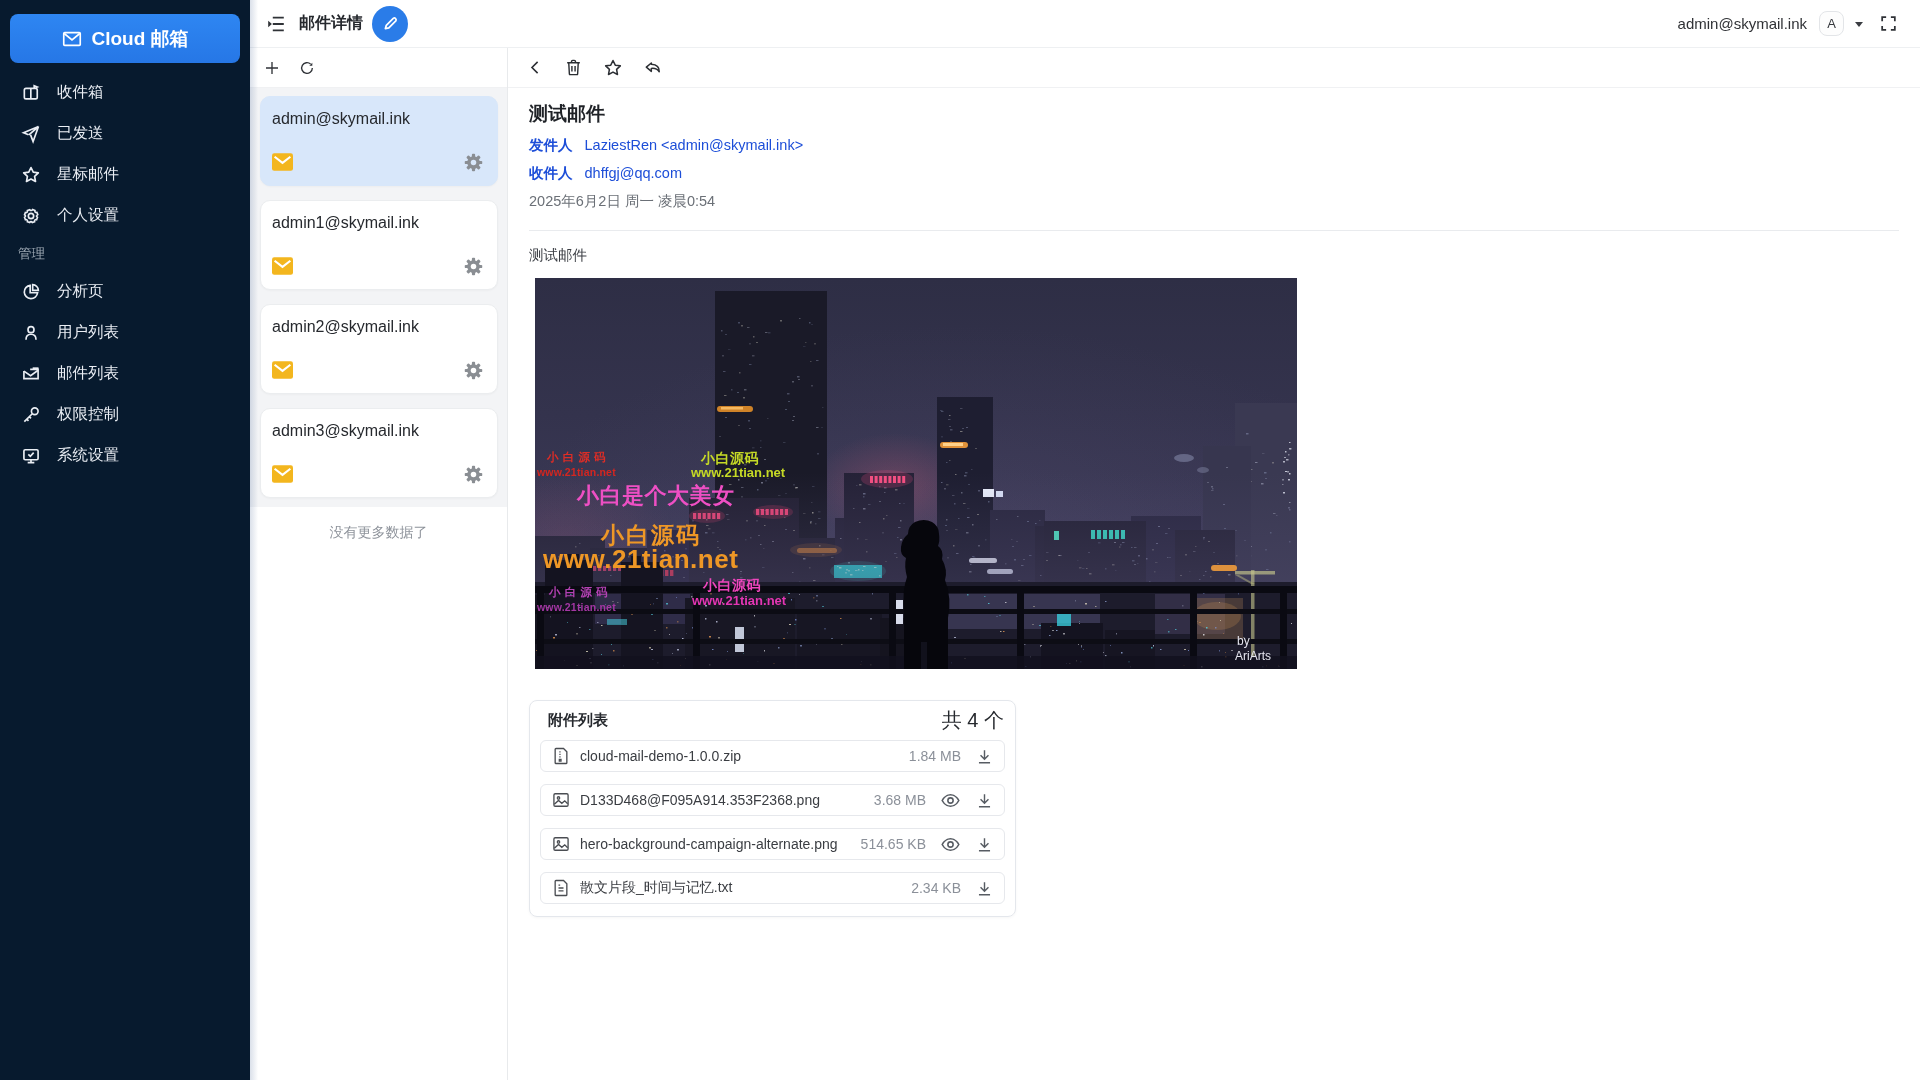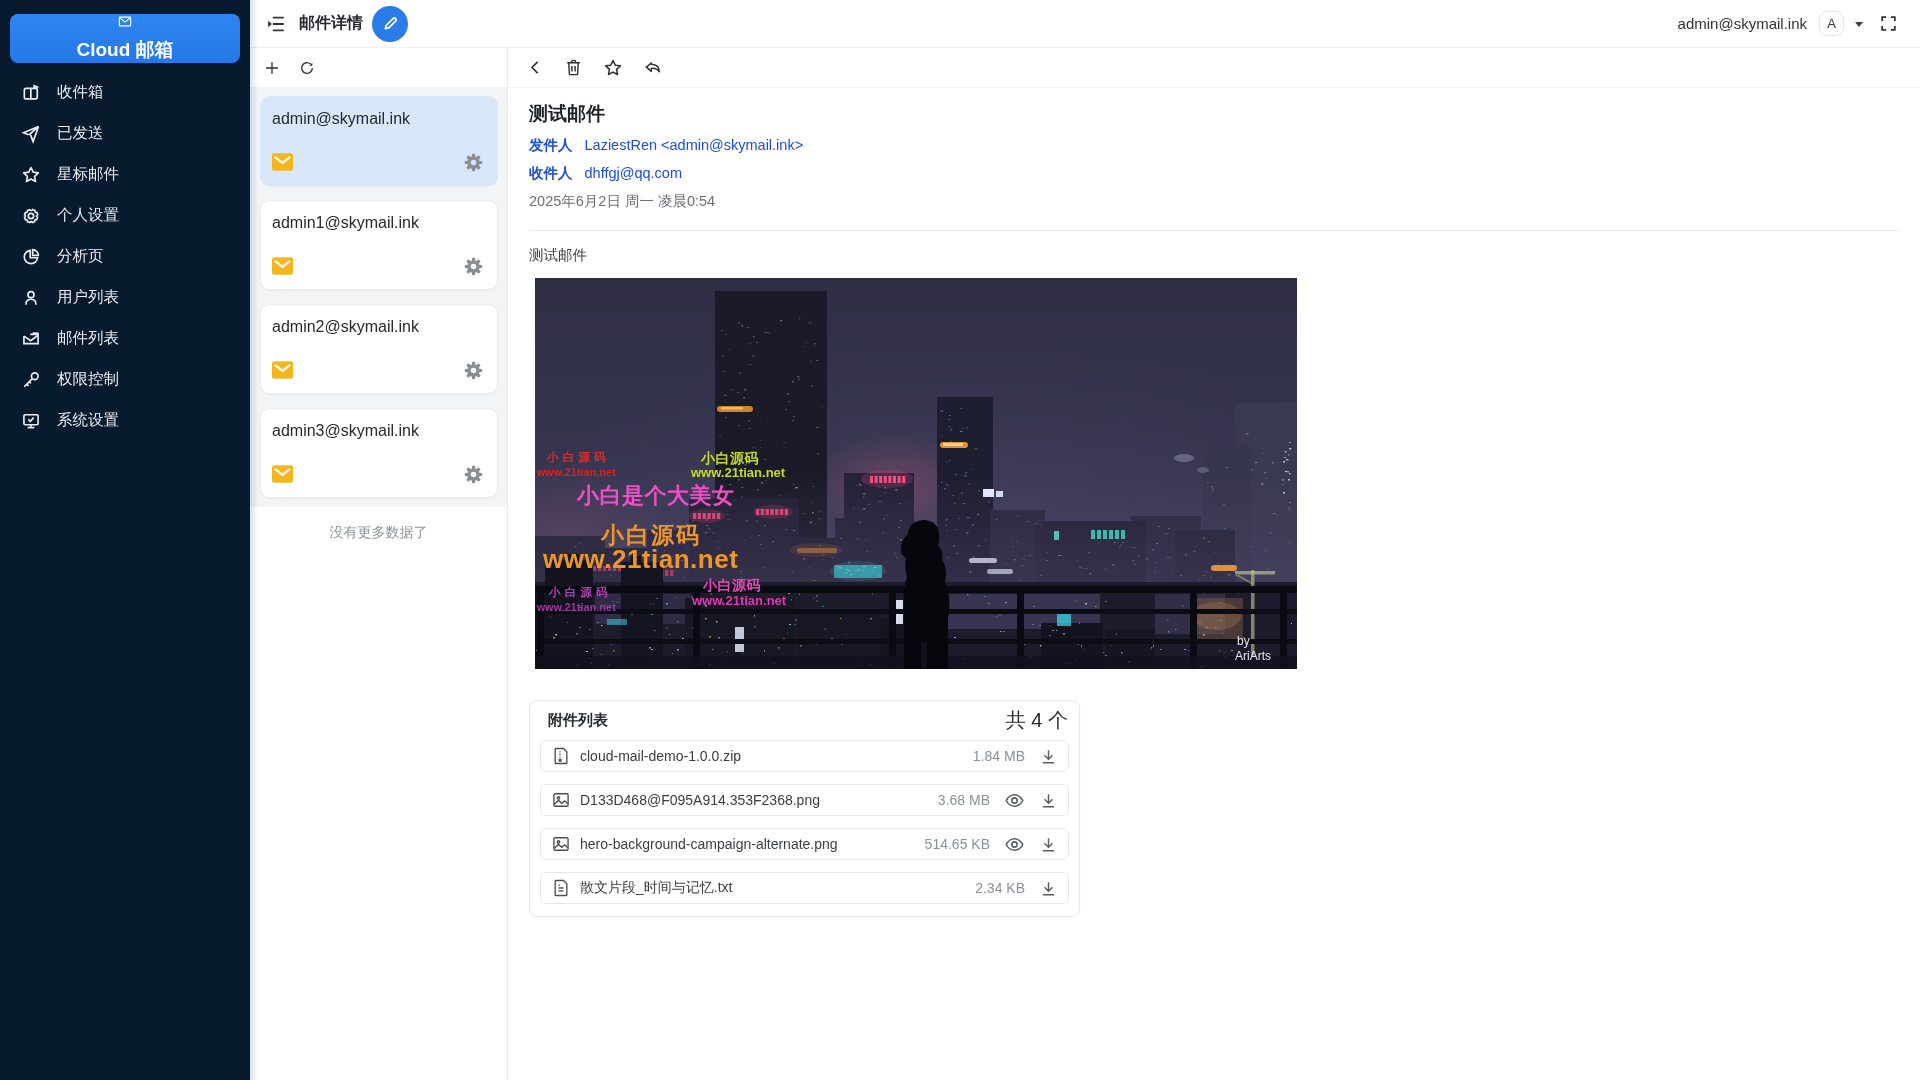--- a/index.html
+++ b/index.html
@@ -2,21 +2,21 @@
 <html lang="zh"><head>
 <meta charset="utf-8">
 <style>
   * { margin:0; padding:0; box-sizing:border-box; }
   html,body { width:1920px; height:1080px; overflow:hidden; font-family:"Liberation Sans", sans-serif; background:#fff; }
   .app { display:flex; width:1920px; height:1080px; }
   
   .sidebar { width:250px; height:1080px; background:#071a2e; flex:none; position:relative; }
   .logo-btn { position:absolute; left:10px; top:14px; width:230px; height:49px; border-radius:8px;
     background:linear-gradient(180deg,#2e86f2 0%,#2677e6 100%); display:flex; align-items:center; justify-content:center;
-    color:#fff; font-size:19px; font-weight:bold; gap:8px;flex-direction:column; }
+    color:#fff; font-size:19px; font-weight:bold; gap:8px; }
   .nav { position:absolute; top:72px; left:0; width:250px; }
   .nav-item { height:41px; display:flex; align-items:center; color:#eaeef4; font-size:15.5px; padding-left:21px; }
   .nav-item svg { width:20px; height:20px; margin-right:16px; }
   .nav-label { height:35px; display:flex; align-items:center; color:#9aa5b0; font-size:13.5px; padding-left:18px; }
   
   .right { flex:1; display:flex; flex-direction:column; height:1080px; }
   .tophead { height:48px; border-bottom:1px solid #eef0f2; display:flex; align-items:center; background:#fff; }
   .fold-ic { margin-left:15px; }
   .page-title { font-size:16px; font-weight:bold; color:#26292e; margin-left:12px; }
   .pencil-btn { width:36px; height:36px; border-radius:50%; background:#2a7ce8; margin-left:9px; display:flex; align-items:center; justify-content:center; }
@@ -42,21 +42,21 @@
   .det-toolbar { height:40px; flex:none; display:flex; align-items:center; border-bottom:1px solid #f0f1f3; gap:20px; padding-left:19px; }
   .det-body { flex:1; overflow:hidden; padding:13px 21px 0 21px; }
   .mail-title { font-size:19px; font-weight:bold; color:#1f2227; margin-top:2px; line-height:22px; }
   .meta { font-size:14.5px; color:#1d4ed8; margin-top:13px; line-height:15px; }
   .meta b { margin-right:12px; }
   .meta.gray { color:#6b7077; }
   .divider { height:1px; background:#e9ebee; margin-top:21px; }
   .body-text { font-size:14.5px; color:#3a3d43; margin-top:17px; line-height:15px; }
   .hero-wrap { margin-top:15px; display:flex; justify-content:flex-start; }
   
-  .attach { width:551px; border:1px solid #e4e7ec; border-radius:8px; margin-top:31px; margin-left:0; padding:12px 10px 12px 10px; box-shadow:0 1px 3px rgba(0,0,0,0.04); }
+  .attach { width:487px; border:1px solid #e4e7ec; border-radius:8px; margin-top:31px; margin-left:0; padding:12px 10px 12px 10px; box-shadow:0 1px 3px rgba(0,0,0,0.04); }
   .att-head { display:flex; align-items:center; padding:0 1px 0 8px; }
   .att-head { height:15px; } .att-head .t { font-size:15px; font-weight:bold; color:#26292e; }
   .att-head .c { margin-left:auto; font-size:20px; color:#26292e; }
   .att-row { height:32px; border:1px solid #e6e8ec; border-radius:6px; margin-top:12px; display:flex; align-items:center; padding:0 10px; }
   .att-row .nm { font-size:14px; color:#3a3d42; margin-left:9px; white-space:nowrap; }
   .att-row .sz { margin-left:auto; font-size:14px; color:#8b9099; }
   .att-row svg.act { margin-left:14px; }
 </style>
 </head>
 <body>
@@ -78,20 +78,21 @@
       <div class="nav-item"><svg viewBox="0 0 24 24" fill="none" stroke="#eaeef4" stroke-width="2">
             <path d="M21 3L3 10.5l6 2.5M21 3l-6.5 18-3-8M21 3L9.5 13"></path>
           </svg>已发送</div>
       <div class="nav-item"><svg viewBox="0 0 24 24" fill="none" stroke="#eaeef4" stroke-width="2">
             <path d="M12 3l2.7 5.6 6.1.8-4.5 4.3 1.1 6.1L12 16.9l-5.4 2.9 1.1-6.1L3.2 9.4l6.1-.8z" stroke-linejoin="round"></path>
           </svg>星标邮件</div>
       <div class="nav-item"><svg viewBox="0 0 24 24" fill="none" stroke="#eaeef4" stroke-width="2">
             <circle cx="12" cy="12" r="3.2"></circle>
             <path d="M19 12c0-.6.5-1.2 1.1-1.6l-1-2.7c-.7.2-1.5.1-2-.4s-.6-1.3-.4-2l-2.7-1c-.4.6-1 1.1-1.6 1.1S10.8 5 10.4 4.4l-2.7 1c.2.7.1 1.5-.4 2s-1.3.6-2 .4l-1 2.7c.6.4 1.1 1 1.1 1.6s-.5 1.2-1.1 1.6l1 2.7c.7-.2 1.5-.1 2 .4s.6 1.3.4 2l2.7 1c.4-.6 1-1.1 1.6-1.1s1.2.5 1.6 1.1l2.7-1c-.2-.7-.1-1.5.4-2s1.3-.6 2-.4l1-2.7c-.6-.4-1.1-1-1.1-1.6z"></path>
           </svg>个人设置</div>
+      <div class="nav-label">管理</div>
       <div class="nav-item"><svg viewBox="0 0 24 24" fill="none" stroke="#eaeef4" stroke-width="2">
             <path d="M11 4a8 8 0 108.9 8.9H11z"></path>
             <path d="M14 3.2a7.3 7.3 0 016.8 6.8H14z"></path>
           </svg>分析页</div>
       <div class="nav-item"><svg viewBox="0 0 24 24" fill="none" stroke="#eaeef4" stroke-width="2">
             <circle cx="12" cy="8" r="3.6"></circle>
             <path d="M6 20c0-4 2.5-6.5 6-6.5s6 2.5 6 6.5"></path>
           </svg>用户列表</div>
       <div class="nav-item"><svg viewBox="0 0 24 24" fill="none" stroke="#eaeef4" stroke-width="2">
             <path d="M3.5 8.5v9h17v-11h-9.5"></path>

